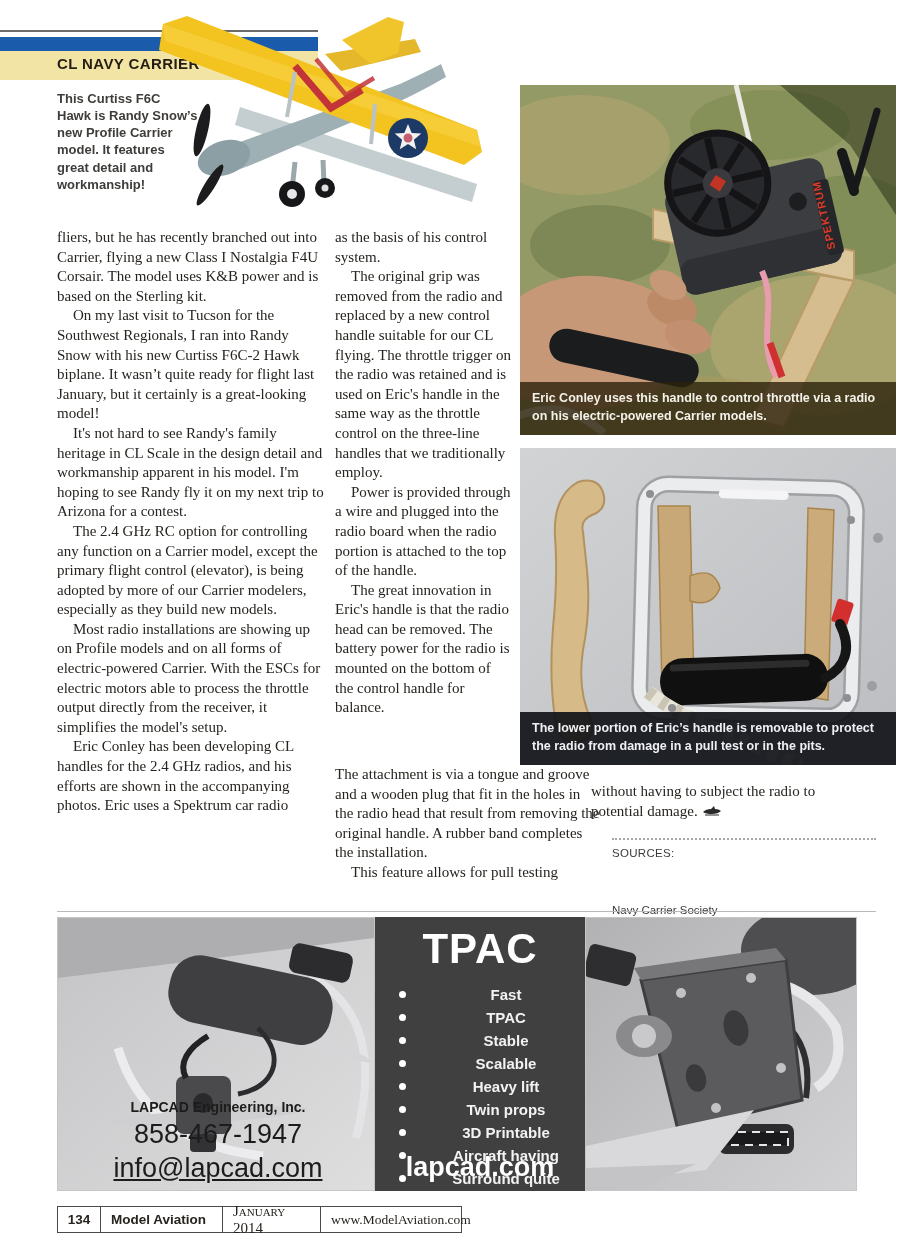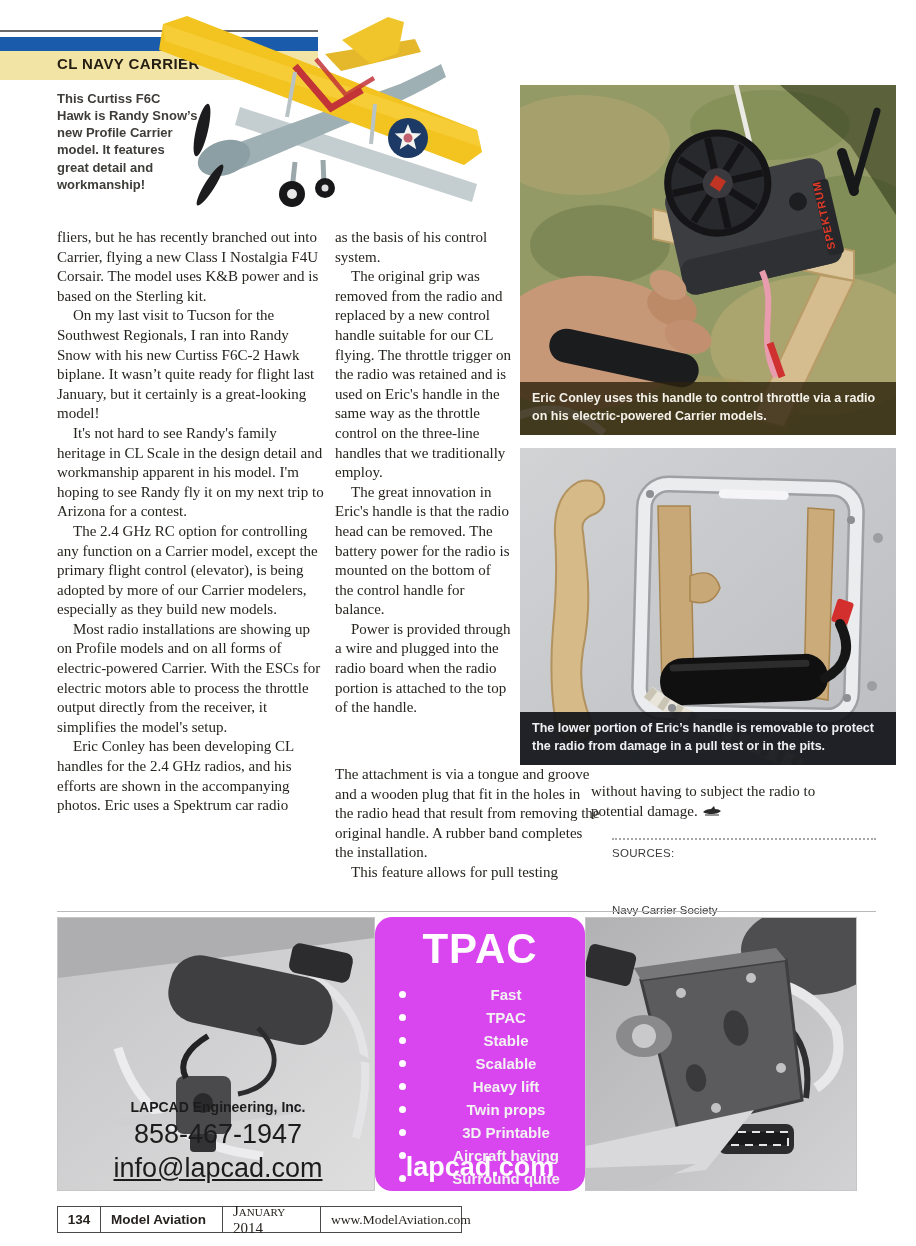--- a/index.html
+++ b/index.html
@@ -43,22 +43,22 @@
   
   .src{left:612px;top:838px;width:264px;font-family:"Liberation Sans",sans-serif;color:#3c3c3c;}
   .src .rule{border-top:2px dotted #a7a7a7;margin-bottom:7px;}
   .src .lbl{font-size:11.5px;letter-spacing:.3px;margin-bottom:28px;}
   .src .nm,.src .url{font-size:11.5px;line-height:1.3;margin-top:44px;}
 
   
   .ad-divider{left:57px;top:911px;width:819px;height:1px;background:#b9b9b9;}
   .ad{left:57px;top:917px;width:800px;height:274px;display:flex;}
   .ad-left{position:relative;width:318px;height:274px;border:1px solid #c6c6c6;box-sizing:border-box;}
-  .ad-mid{position:relative;width:239px;height:274px;background:#d946ef;color:#fff;
-          font-family:"Liberation Sans",sans-serif;box-sizing:border-box;border-radius:17px;}
+  .ad-mid{position:relative;width:239px;height:274px;background:#404040;color:#fff;
+          font-family:"Liberation Sans",sans-serif;box-sizing:border-box;}
   .ad-right{position:relative;width:272px;height:274px;border:1px solid #c6c6c6;box-sizing:border-box;}
   .ad-left svg,.ad-right svg{display:block;}
   .lapcad-txt{position:absolute;left:30px;bottom:6px;width:260px;text-align:center;
               font-family:"Liberation Sans",sans-serif;color:#1c1c1c;}
   .lapcad-txt .co{font-size:14px;font-weight:bold;margin-bottom:4px;}
   .lapcad-txt .ph{font-size:27px;margin-bottom:3px;}
   .lapcad-txt .em{font-size:27px;text-decoration:underline;}
   .tpac-title{text-align:center;font-weight:bold;font-size:42px;letter-spacing:1px;margin-top:8px;}
   .tpac-list{list-style:none;margin:10px 0 0 0;padding:0 0 16px 18px;text-align:center;}
   .tpac-list li{position:relative;padding-left:34px;font-size:15px;font-weight:bold;
@@ -224,22 +224,22 @@
     <p class="ind">On my last visit to Tucson for the Southwest Regionals, I ran into Randy Snow with his new Curtiss F6C-2 Hawk biplane. It wasn’t quite ready for flight last January, but it certainly is a great-looking model!</p>
     <p class="ind">It's not hard to see Randy's family heritage in CL Scale in the design detail and workmanship apparent in his model. I'm hoping to see Randy fly it on my next trip to Arizona for a contest.</p>
     <p class="ind">The 2.4 GHz RC option for controlling any function on a Carrier model, except the primary flight control (elevator), is being adopted by more of our Carrier modelers, especially as they build new models.</p>
     <p class="ind">Most radio installations are showing up on Profile models and on all forms of electric-powered Carrier. With the ESCs for electric motors able to process the throttle output directly from the receiver, it simplifies the model's setup.</p>
     <p class="ind">Eric Conley has been developing CL handles for the 2.4 GHz radios, and his efforts are shown in the accompanying photos. Eric uses a Spektrum car radio</p>
   </div>
 
   <div class="abs col col2">
     <p>as the basis of his control system.</p>
     <p class="ind">The original grip was removed from the radio and replaced by a new control handle suitable for our CL flying. The throttle trigger on the radio was retained and is used on Eric's handle in the same way as the throttle control on the three-line handles that we traditionally employ.</p>
+    <p class="ind">Power is provided through a wire and plugged into the radio board when the radio portion is attached to the top of the handle.</p>
     <p class="ind">The great innovation in Eric's handle is that the radio head can be removed. The battery power for the radio is mounted on the bottom of the control handle for balance.</p>
-    <p class="ind">Power is provided through a wire and plugged into the radio board when the radio portion is attached to the top of the handle.</p>
   </div>
 
   <div class="abs col col2w">
     <p>The attachment is via a tongue and groove and a wooden plug that fit in the holes in the radio head that result from removing the original handle. A rubber band completes the installation.</p>
     <p class="ind">This feature allows for pull testing</p>
   </div>
 
   <div class="abs col col3">
     <p><span>without having to subject the radio to potential damage.</span><svg class="endmark" width="20" height="11" viewBox="0 0 20 11">
        <path d="M1,7 Q4,4 9,4 L12,1 L13,4 Q17,4 19,6 Q16,9 10,9 Q4,9 1,7 Z" fill="#2a2a2a"></path>

